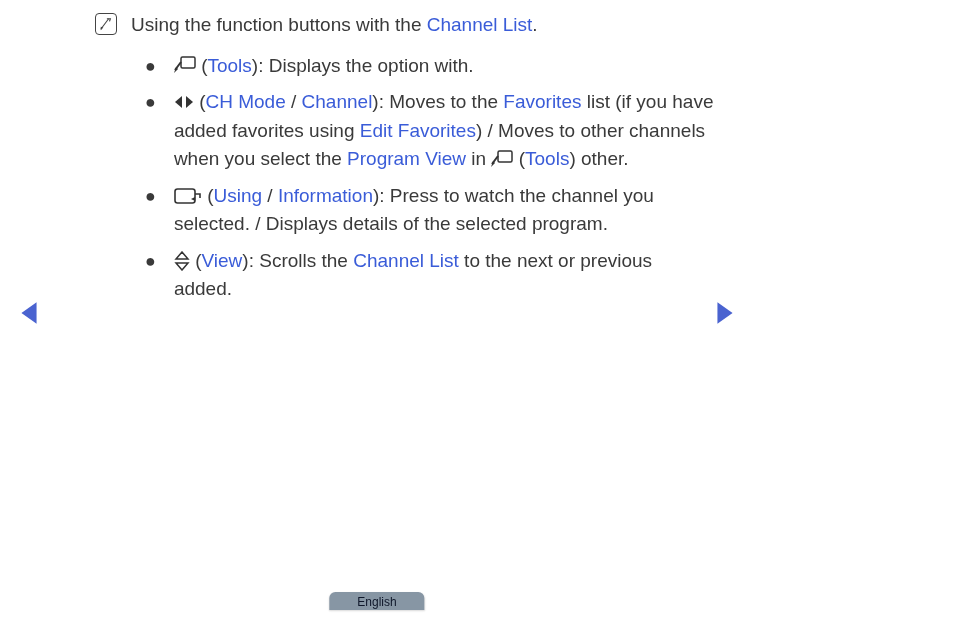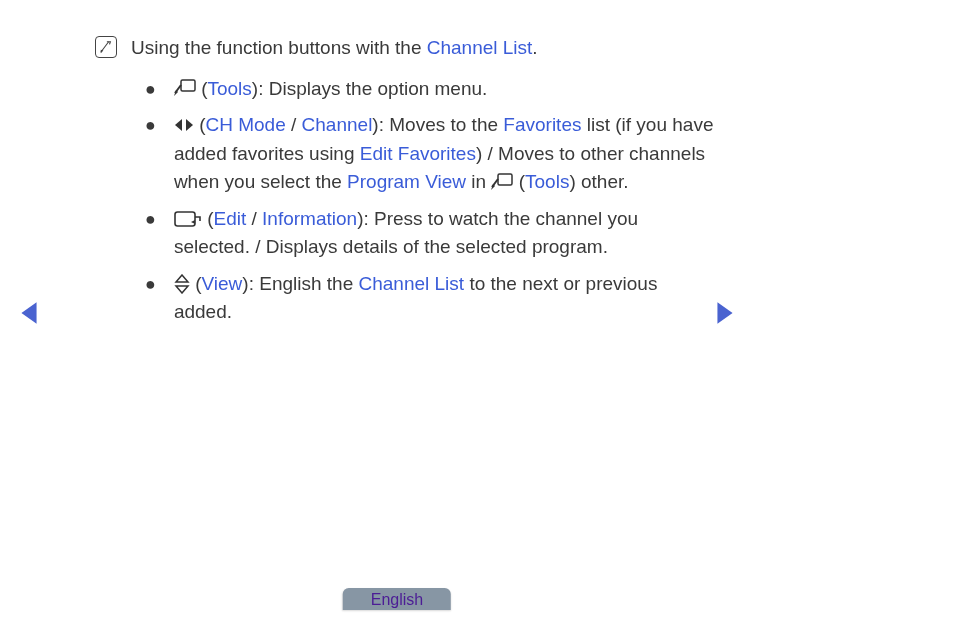--- a/index.html
+++ b/index.html
@@ -1,31 +1,31 @@
 <!DOCTYPE html>
 <html><head>
 <meta charset="utf-8">
 <style>
   * { box-sizing: border-box; margin: 0; padding: 0; }
   html, body { width: 954px; height: 624px; font-family: Arial, Helvetica, sans-serif; font-size: 19px; color: #3a3a3a; background: #ffffff; }
-  .page { position: relative; width: 754px; height: 624px; padding: 34px 30px 0 95px; }
+  .page { position: relative; width: 754px; height: 624px; padding: 11px 30px 0 95px; }
   .intro { display: flex; align-items: flex-start; gap: 14px; margin-bottom: 12px; }
   .note-icon { display: inline-flex; align-items: center; justify-content: center; width: 22px; height: 22px; border: 1.3px solid #444; border-radius: 4px; flex-shrink: 0; margin-top: 2px; }
   .note-icon svg { width: 14px; height: 14px; }
   .bullets { list-style: none; padding-left: 50px; }
   .bullets li { display: flex; align-items: flex-start; gap: 18px; margin-bottom: 8px; line-height: 1.5; }
   .bullet-dot { font-size: 18px; line-height: 1.6; flex-shrink: 0; }
   .bullet-body { flex: 1; padding-right: 10px; }
   .inline-icon { display: inline-flex; vertical-align: middle; position: relative; top: -1px; }
   .link { color: #3a5cd8; }
   .nav-arrow { position: absolute; top: 300px; width: 22px; height: 26px; cursor: pointer; }
   .nav-arrow.left { left: 18px; }
   .nav-arrow.right { right: 18px; }
   .nav-arrow svg { width: 100%; height: 100%; }
-  .lang-tab { position: absolute; bottom: 14px; left: 50%; transform: translateX(-50%); background: #8796a4; border-radius: 6px 6px 0 0; padding: 3px 28px 1px; font-size: 16px; color: #4c1d95; box-shadow: 0 1px 2px rgba(0,0,0,0.15); margin-left: 20px; }
+  .lang-tab { position: absolute; bottom: 14px; left: 50%; transform: translateX(-50%); background: #8796a4; border-radius: 6px 6px 0 0; padding: 3px 28px 1px; font-size: 12px; color: #0f172a; box-shadow: 0 1px 2px rgba(0,0,0,0.15); }
   .intro-text { line-height: 1.5; }
 </style>
 </head>
 <body>
 
 <div class="page">
 
   <div class="intro">
     <span class="note-icon">
       <svg viewBox="0 0 16 16">
@@ -41,21 +41,21 @@
 
   <ul class="bullets">
       <li>
         <span class="bullet-dot">●</span>
         <div class="bullet-body"><span class="inline-icon">
             <svg width="22" height="18" viewBox="0 0 22 18">
               <rect x="7" y="1" width="14" height="11" rx="1.5" fill="none" stroke="#333" stroke-width="1.5"></rect>
               <path d="M7 6 L1 14" stroke="#333" stroke-width="2"></path>
               <polygon points="0,17 4,13 2,11" fill="#333"></polygon>
             </svg>
-          </span><span> (</span><span class="link">Tools</span><span>): Displays the option menu.</span></div>
+          </span><span> (</span><span class="link">Tools</span><span>): Displays the option with.</span></div>
       </li>
       <li>
         <span class="bullet-dot">●</span>
         <div class="bullet-body"><span class="inline-icon">
             <svg width="20" height="16" viewBox="0 0 20 16">
               <polygon points="8,2 8,14 1,8" fill="#333"></polygon>
               <polygon points="12,2 12,14 19,8" fill="#333"></polygon>
             </svg>
           </span><span> (</span><span class="link">CH Mode</span><span> / </span><span class="link">Channel</span><span>): Moves to the </span><span class="link">Favorites</span><span> list (if you have added favorites using </span><span class="link">Edit Favorites</span><span>) / Moves to other channels when you select the </span><span class="link">Program View</span><span> in </span><span class="inline-icon">
             <svg width="22" height="18" viewBox="0 0 22 18">
@@ -66,30 +66,30 @@
           </span><span> (</span><span class="link">Tools</span><span>) other.</span></div>
       </li>
       <li>
         <span class="bullet-dot">●</span>
         <div class="bullet-body"><span class="inline-icon">
             <svg width="28" height="18" viewBox="0 0 28 18">
               <rect x="1" y="2" width="20" height="14" rx="2.5" fill="none" stroke="#333" stroke-width="1.6"></rect>
               <path d="M21 7 L26 7 L26 11" fill="none" stroke="#333" stroke-width="1.6"></path>
               <polygon points="21,10 21,14 17,12" fill="#333"></polygon>
             </svg>
-          </span><span> (</span><span class="link">Edit</span><span> / </span><span class="link">Information</span><span>): Press to watch the channel you selected. / Displays details of the selected program.</span></div>
+          </span><span> (</span><span class="link">Using</span><span> / </span><span class="link">Information</span><span>): Press to watch the channel you selected. / Displays details of the selected program.</span></div>
       </li>
       <li>
         <span class="bullet-dot">●</span>
         <div class="bullet-body"><span class="inline-icon">
             <svg width="16" height="20" viewBox="0 0 16 20">
               <polygon points="8,1 14,8 2,8" fill="none" stroke="#333" stroke-width="1.5"></polygon>
               <polygon points="8,19 14,12 2,12" fill="none" stroke="#333" stroke-width="1.5"></polygon>
             </svg>
-          </span><span> (</span><span class="link">View</span><span>): English the </span><span class="link">Channel List</span><span> to the next or previous added.</span></div>
+          </span><span> (</span><span class="link">View</span><span>): Scrolls the </span><span class="link">Channel List</span><span> to the next or previous added.</span></div>
       </li>
     </ul>
 
   <div class="nav-arrow left">
     <svg viewBox="0 0 20 24">
         <polygon points="17,2 17,22 3,12" fill="#4a63d0"></polygon>
       </svg>
   </div>
   <div class="nav-arrow right">
     <svg viewBox="0 0 20 24">

